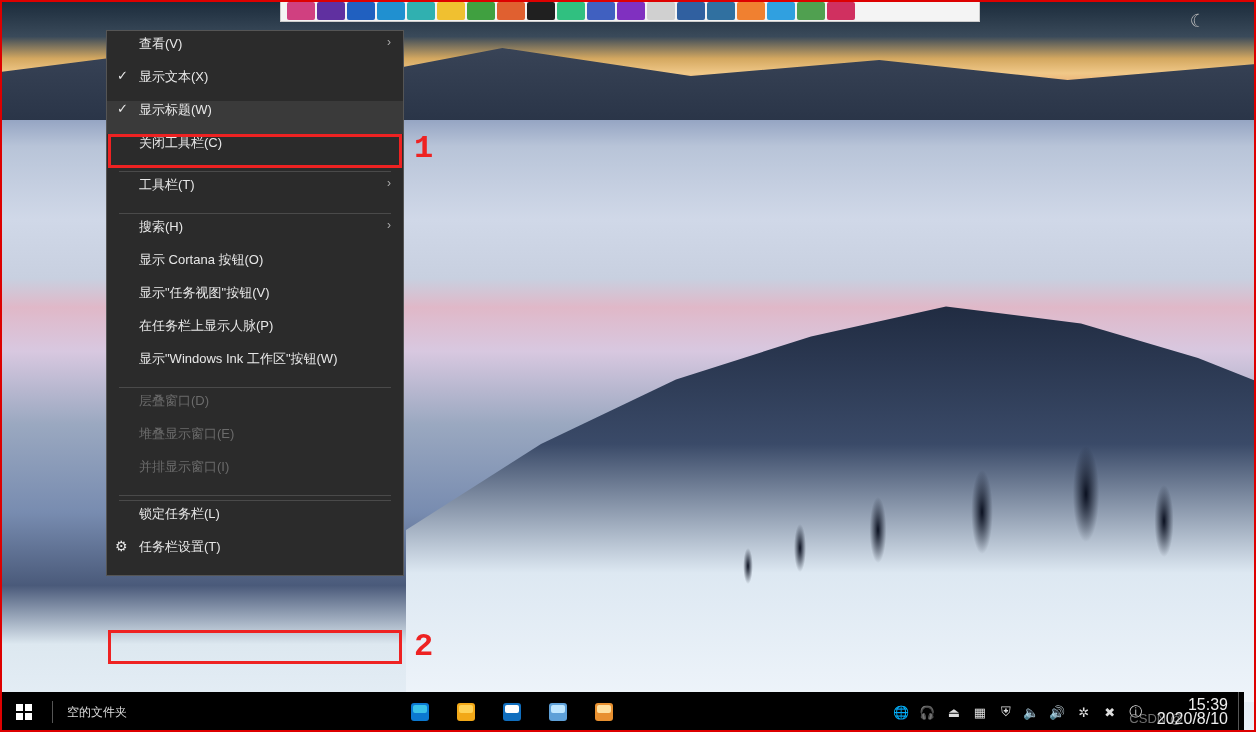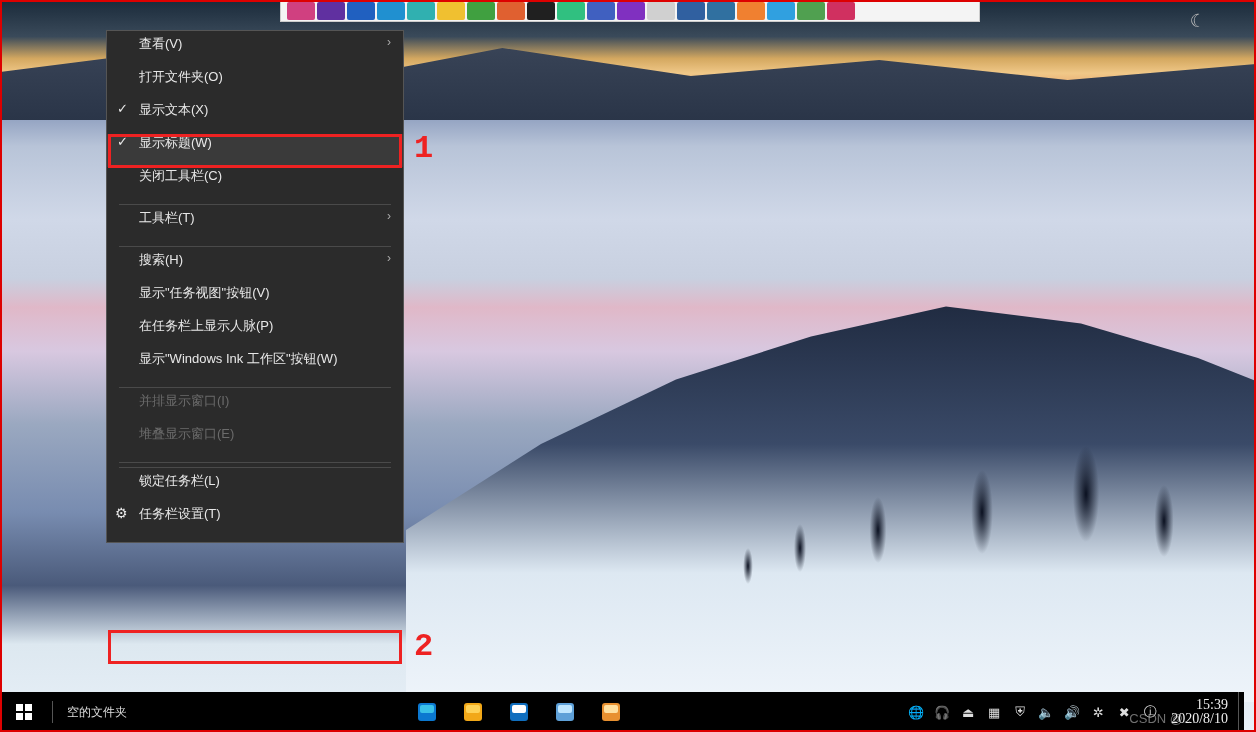--- a/index.html
+++ b/index.html
@@ -80,21 +80,21 @@
   display:flex; align-items:center;
 }
 .taskbar .start { width:48px; height:100%; display:flex; align-items:center; justify-content:center; }
 .taskbar .start svg { width:16px; height:16px; }
 .taskbar .tb-sep { width:1px; height:22px; background:#555; margin:0 4px; }
 .taskbar .toolbar-label { padding:0 10px; font-size:12px; color:#ddd; }
 .taskbar .center { flex:1; display:flex; align-items:center; justify-content:center; gap:20px; }
 .taskbar .ticon { width:26px; height:26px; display:flex; align-items:center; justify-content:center; font-size:18px; }
 .taskbar .tray { display:flex; align-items:center; gap:8px; padding:0 6px; }
 .taskbar .tray .ti { width:18px; height:18px; display:flex; align-items:center; justify-content:center; font-size:13px; color:#ddd; }
-.taskbar .clock { text-align:right; padding:0 10px 0 6px; line-height:14px; font-size:14px;font-family:Liberation Serif, serif; }
+.taskbar .clock { text-align:right; padding:0 10px 0 6px; line-height:14px; font-size:16px; }
 .taskbar .showdesk { width:6px; height:100%; border-left:1px solid #555; }
 
 .red-frame { position:absolute; inset:0; border:2px solid #d00; pointer-events:none; }
 </style>
 </head>
 <body>
 
 <div class="wallpaper">
   <div class="mount-far"></div>
   <div class="hill"></div>
@@ -123,23 +123,20 @@
     <div class="di" style="background: rgb(80, 160, 80);"></div>
     <div class="di" style="background: rgb(208, 48, 96);"></div>
   </div>
 
 <div class="ctx" id="ctx">
     <div class="mi">
       <span>查看(V)</span>
       <span class="sub">›</span>
     </div>
     <div class="mi">
-      <span>打开文件夹(O)</span>
-    </div>
-    <div class="mi">
       <span class="chk">✓</span>
       <span>显示文本(X)</span>
     </div>
     <div class="mi hl">
       <span class="chk">✓</span>
       <span>显示标题(W)</span>
     </div>
     <div class="mi">
       <span>关闭工具栏(C)</span>
     </div>
@@ -147,34 +144,40 @@
     <div class="mi">
       <span>工具栏(T)</span>
       <span class="sub">›</span>
     </div>
     <div class="sep"></div>
     <div class="mi">
       <span>搜索(H)</span>
       <span class="sub">›</span>
     </div>
     <div class="mi">
+      <span>显示 Cortana 按钮(O)</span>
+    </div>
+    <div class="mi">
       <span>显示"任务视图"按钮(V)</span>
     </div>
     <div class="mi">
       <span>在任务栏上显示人脉(P)</span>
     </div>
     <div class="mi">
       <span>显示"Windows Ink 工作区"按钮(W)</span>
     </div>
     <div class="sep"></div>
+    <div class="mi disabled">
+      <span>层叠窗口(D)</span>
+    </div>
+    <div class="mi disabled">
+      <span>堆叠显示窗口(E)</span>
+    </div>
     <div class="mi disabled">
       <span>并排显示窗口(I)</span>
-    </div>
-    <div class="mi disabled">
-      <span>堆叠显示窗口(E)</span>
     </div>
     <div class="sep"></div>
     <div class="sep"></div>
     <div class="mi">
       <span>锁定任务栏(L)</span>
     </div>
     <div class="mi">
       <span class="gear">⚙</span>
       <span>任务栏设置(T)</span>
     </div>

